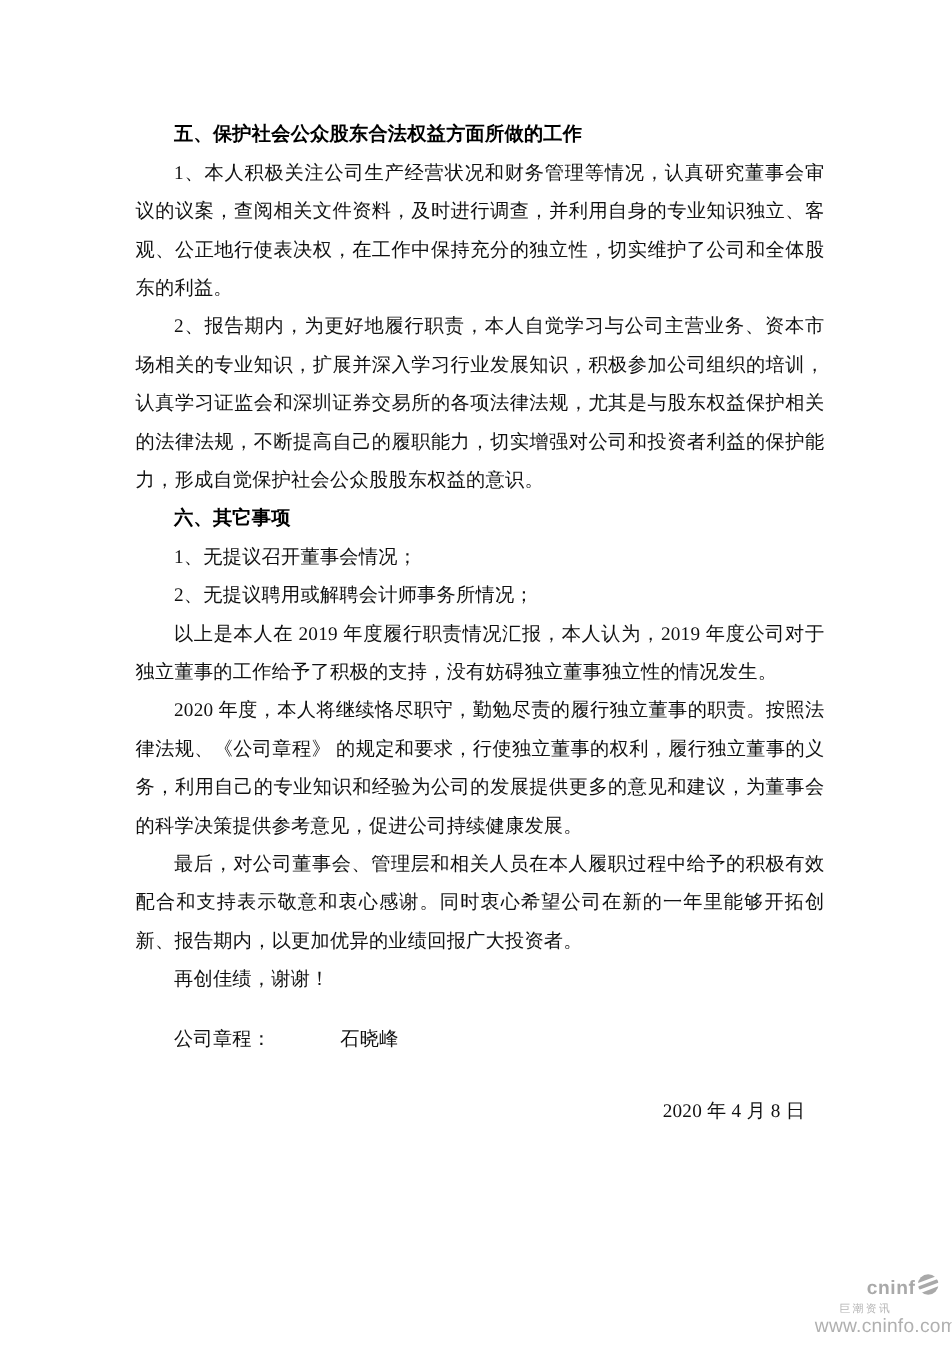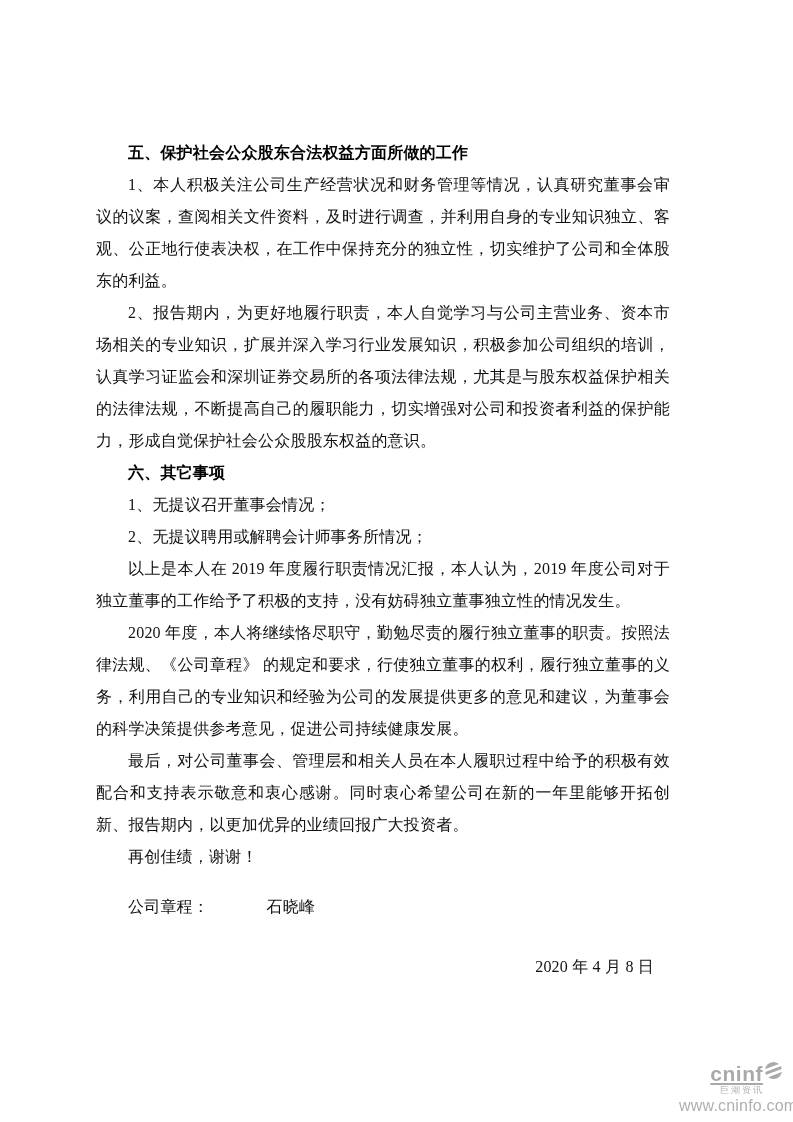--- a/index.html
+++ b/index.html
@@ -13,27 +13,26 @@
     overflow: hidden;
   }
   .page {
     position: relative;
     width: 793px;
     height: 1122px;
     background: #ffffff;
   }
   .content {
     position: absolute;
-    left: 96px;
+    left: 113px;
     top: 97px;
     width: 574px;
     font-size: 16px;
     line-height: 32px;
     letter-spacing: 0.2px;
-    margin-top: 40px;
   }
   .heading {
     font-weight: bold;
     text-indent: 2em;
     font-size: 16px;
     color: #000000;
   }
   .para {
     text-align: justify;
     text-justify: inter-ideograph;
@@ -70,33 +69,33 @@
     line-height: 1;
   }
   .cninfo-row {
     display: flex;
     align-items: center;
     justify-content: flex-end;
     gap: 1px;
     padding-right: 6px;
   }
   .cninfo-brand {
-    font-size: 21px;
+    font-size: 16px;
     font-weight: bold;
     letter-spacing: 0.5px;
     color: #a9a9a9;
-    text-decoration: underline;
   }
   .cninfo-swirl { display: inline-block; margin-top: -3px; }
   .cninfo-cn {
     font-size: 9px;
     letter-spacing: 2px;
     color: #b3b3b3;
     margin-top: 2px;
     padding-right: 25px;
+    text-align: center;
   }
   .cninfo-url {
     font-size: 16px;
     color: #b0b0b0;
     margin-top: 3px;
     padding-right: 3px;
     letter-spacing: 0.2px;
   }
 </style>
 </head>

